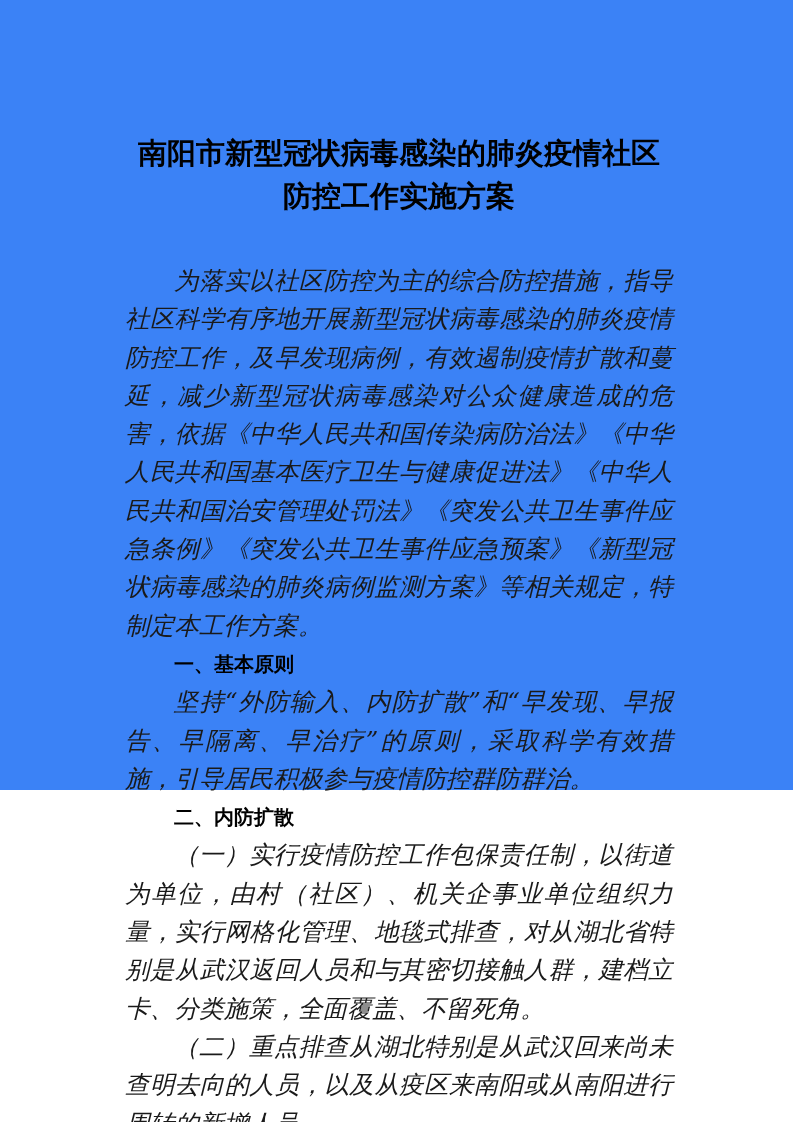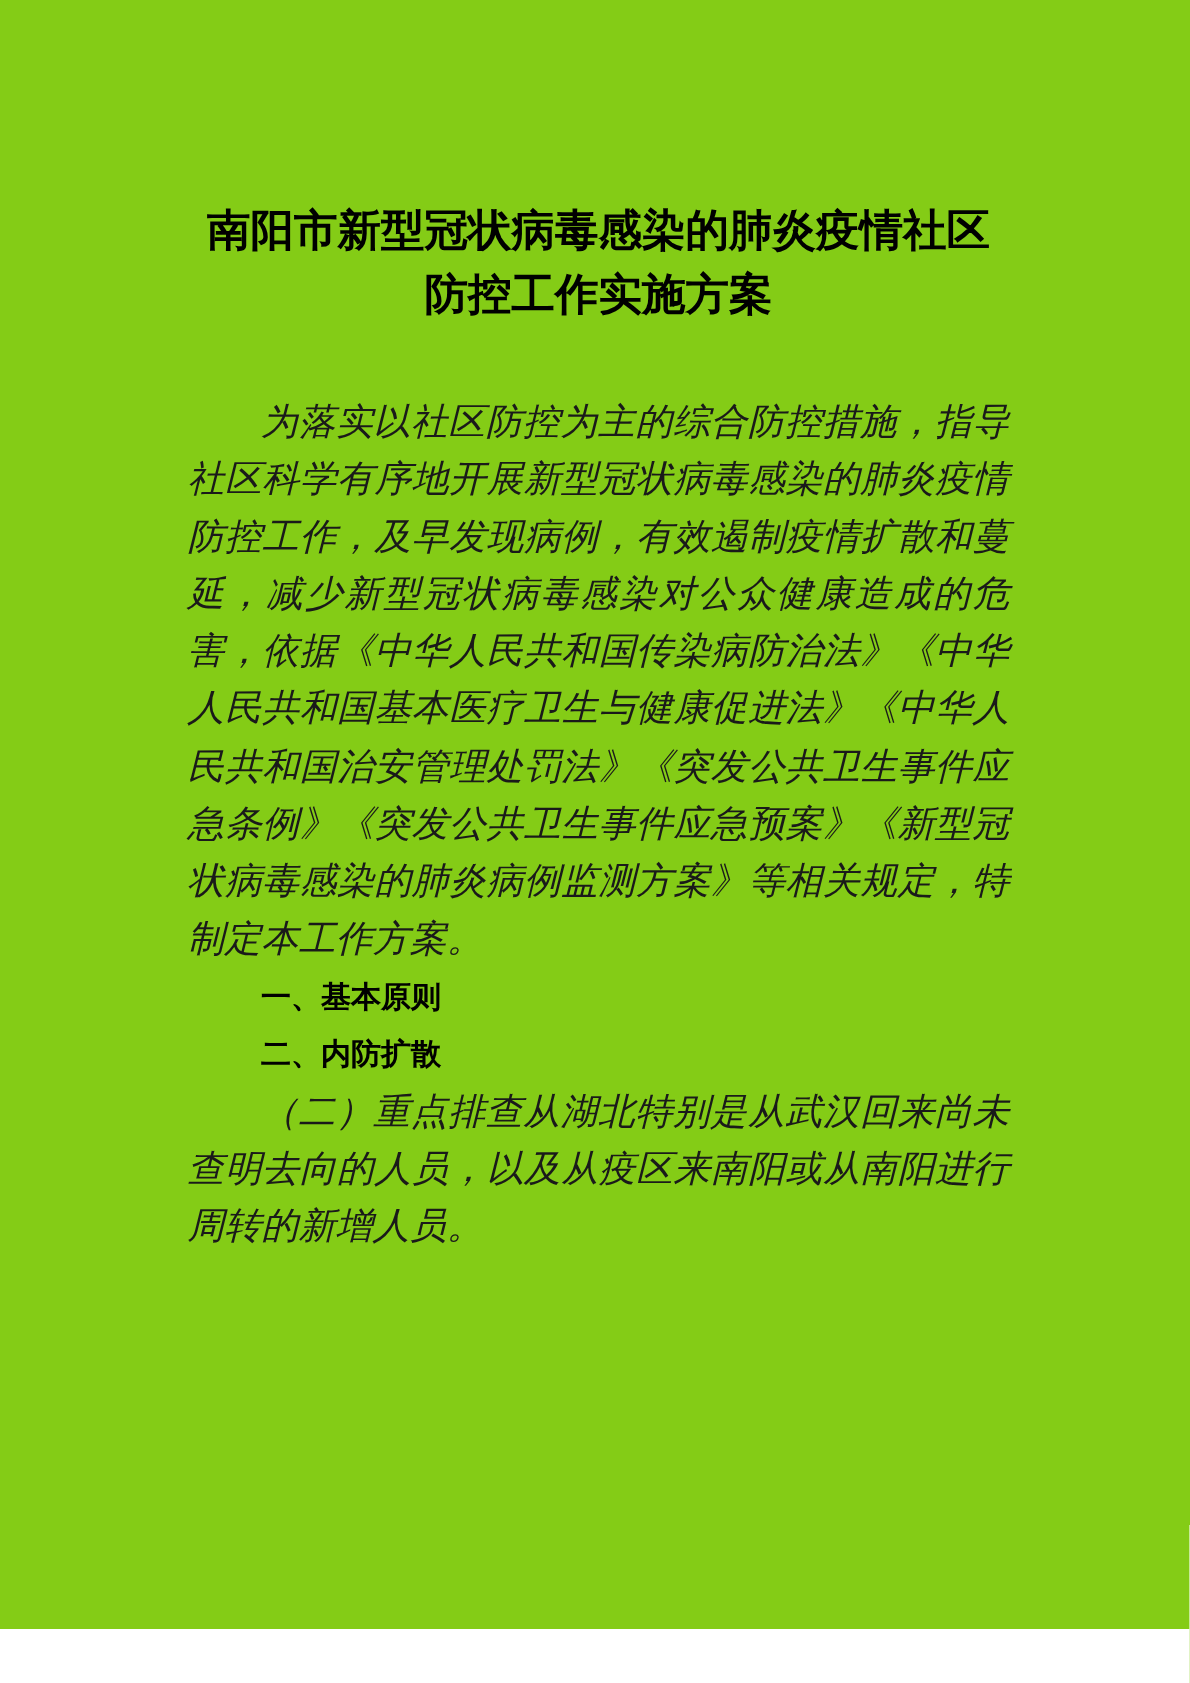--- a/index.html
+++ b/index.html
@@ -14,22 +14,22 @@
     overflow: hidden;
     font-family: "DejaVu Serif", "Liberation Serif", serif;
     color: #000000;
   }
 
   .page {
     position: absolute;
     left: 0;
     top: 0;
     width: 793px;
-    height: 1086px;
-    background: #84cc16;
+    height: 790px;
+    background: #3b82f6;
   }
 
   .content {
     position: absolute;
     left: 125px;
     top: 132px;
     width: 548px;
   }
 
   
@@ -100,20 +100,22 @@
       <span class="tline l1">南阳市新型冠状病毒感染的肺炎疫情社区</span>
       <span class="tline l2">防控工作实施方案</span>
     </div>
 
     <div class="title-gap"></div>
 
     <p class="para last-line-left">为落实以社区防控为主的综合防控措施，指导社区科学有序地开展新型冠状病毒感染的肺炎疫情防控工作，及早发现病例，有效遏制疫情扩散和蔓延，减少新型冠状病毒感染对公众健康造成的危害，依据《中华人民共和国传染病防治法》《中华人民共和国基本医疗卫生与健康促进法》《中华人民共和国治安管理处罚法》《突发公共卫生事件应急条例》《突发公共卫生事件应急预案》《新型冠状病毒感染的肺炎病例监测方案》等相关规定，特制定本工作方案。</p>
 
     <p class="section-heading">一、基本原则</p>
 
+    <p class="para last-line-left">坚持“外防输入、内防扩散”和“早发现、早报告、早隔离、早治疗”的原则，采取科学有效措施，引导居民积极参与疫情防控群防群治。</p>
 
     <p class="section-heading">二、内防扩散</p>
 
+    <p class="para last-line-left">（一）实行疫情防控工作包保责任制，以街道为单位，由村（社区）、机关企事业单位组织力量，实行网格化管理、地毯式排查，对从湖北省特别是从武汉返回人员和与其密切接触人群，建档立卡、分类施策，全面覆盖、不留死角。</p>
 
     <p class="para last-line-left">（二）重点排查从湖北特别是从武汉回来尚未查明去向的人员，以及从疫区来南阳或从南阳进行周转的新增人员。</p>
 
   </div>
 </div>
 
 </body></html>

